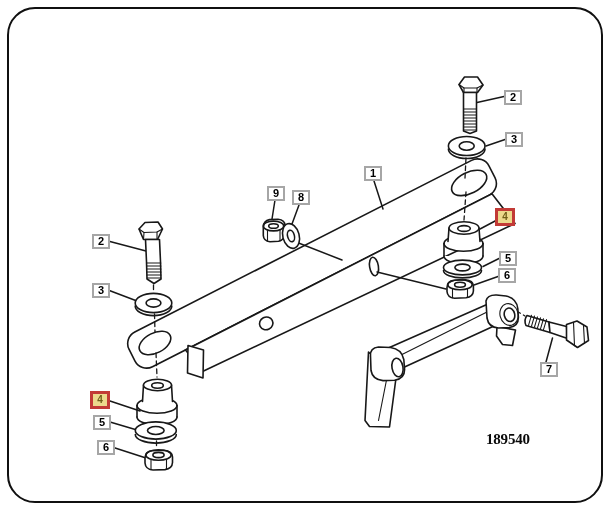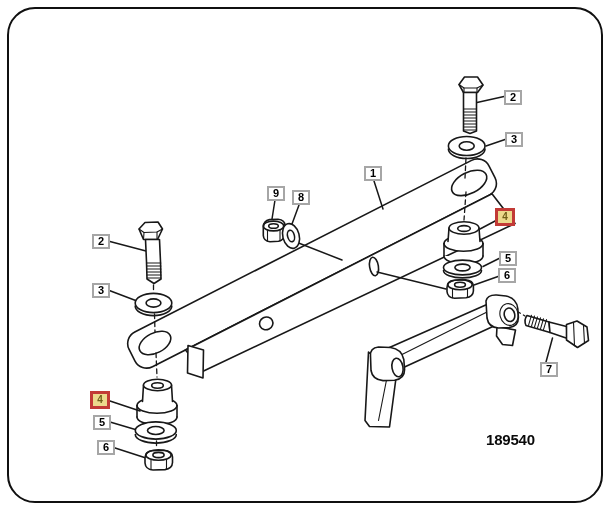--- a/index.html
+++ b/index.html
@@ -21,21 +21,21 @@
   .callout.hl {
     width:20px; height:18px; border:none; background:#c23a36; padding:3px;
   }
   .callout.hl .inner {
     width:100%; height:100%; background:#ecd98c; color:#6f5d18;
     display:flex; align-items:center; justify-content:center;
     font-size:10px; font-weight:bold; line-height:10px;
   }
   .partnum {
     position:absolute; left:486px; top:431px;
-    font-size:15px; font-weight:bold; color:#0a0a0a; letter-spacing:-0.2px;
+    font-size:15px; font-weight:bold; color:#0a0a0a; letter-spacing:-0.2px;font-family:Liberation Serif, serif;
   }
 </style>
 </head>
 <body>
 
 <div class="stage">
 
   <svg class="art" width="610" height="510" viewBox="0 0 610 510">
     <g stroke="#181818" stroke-width="1.6" fill="none" stroke-linecap="round" stroke-linejoin="round">
 

